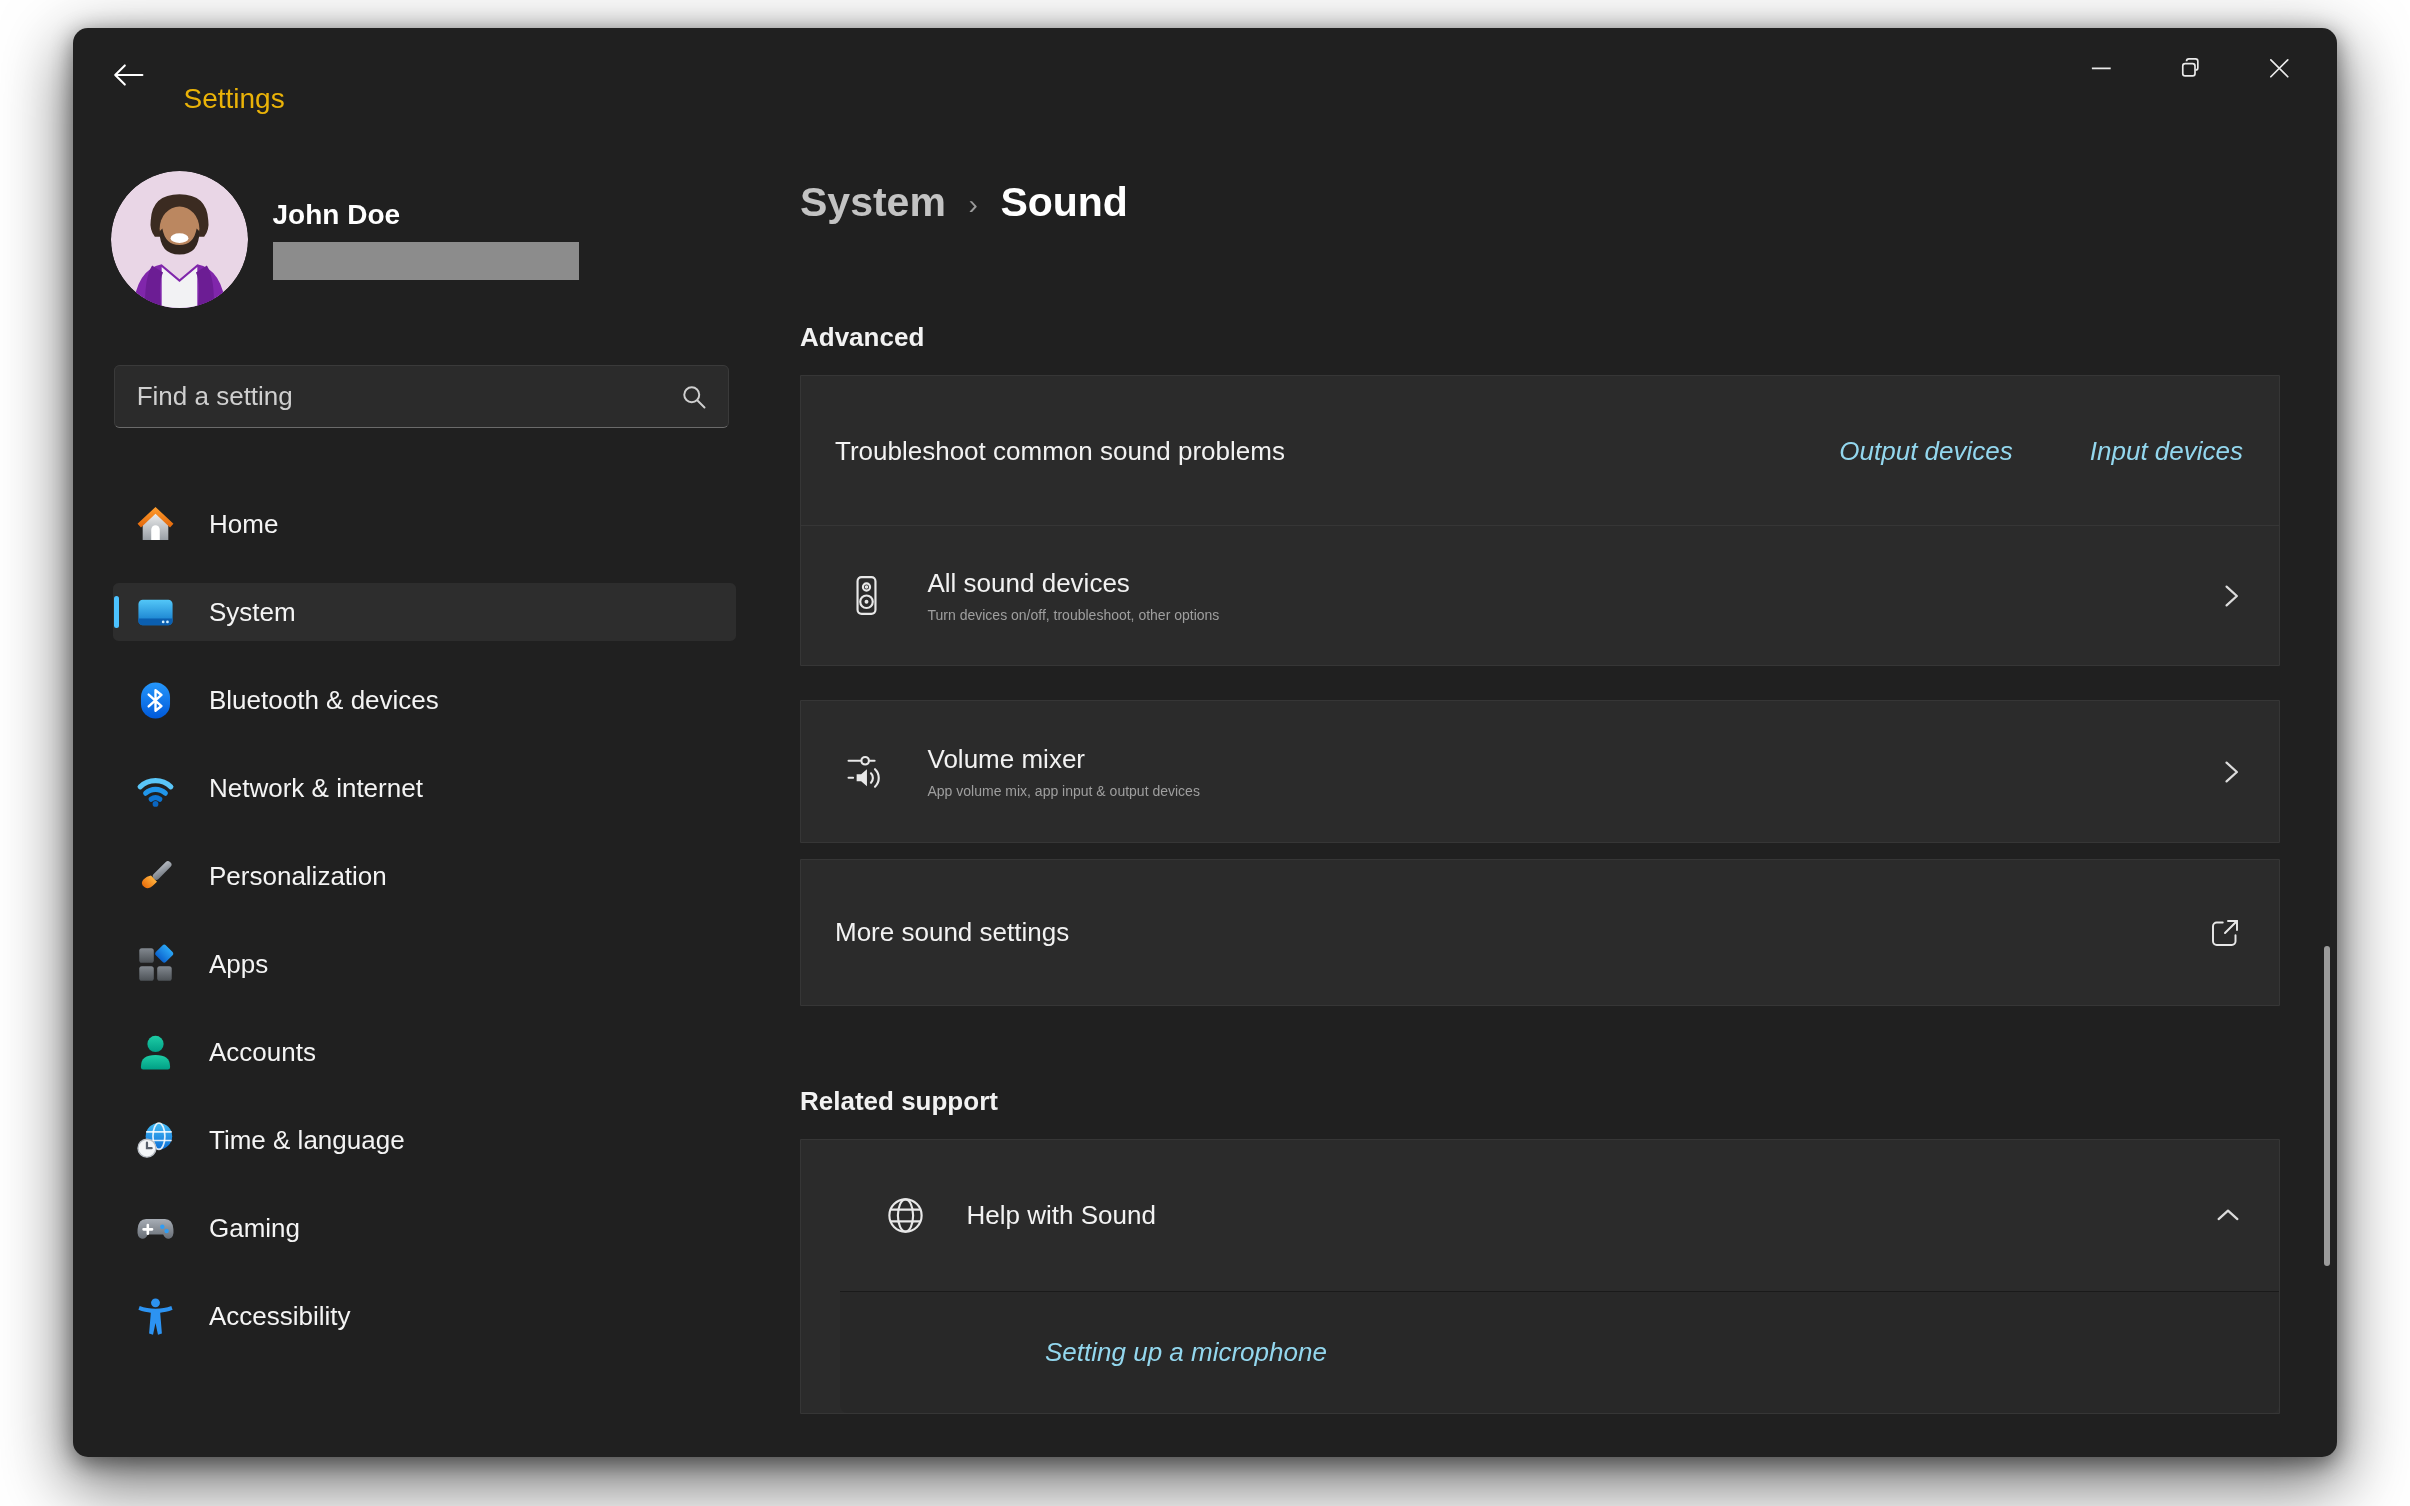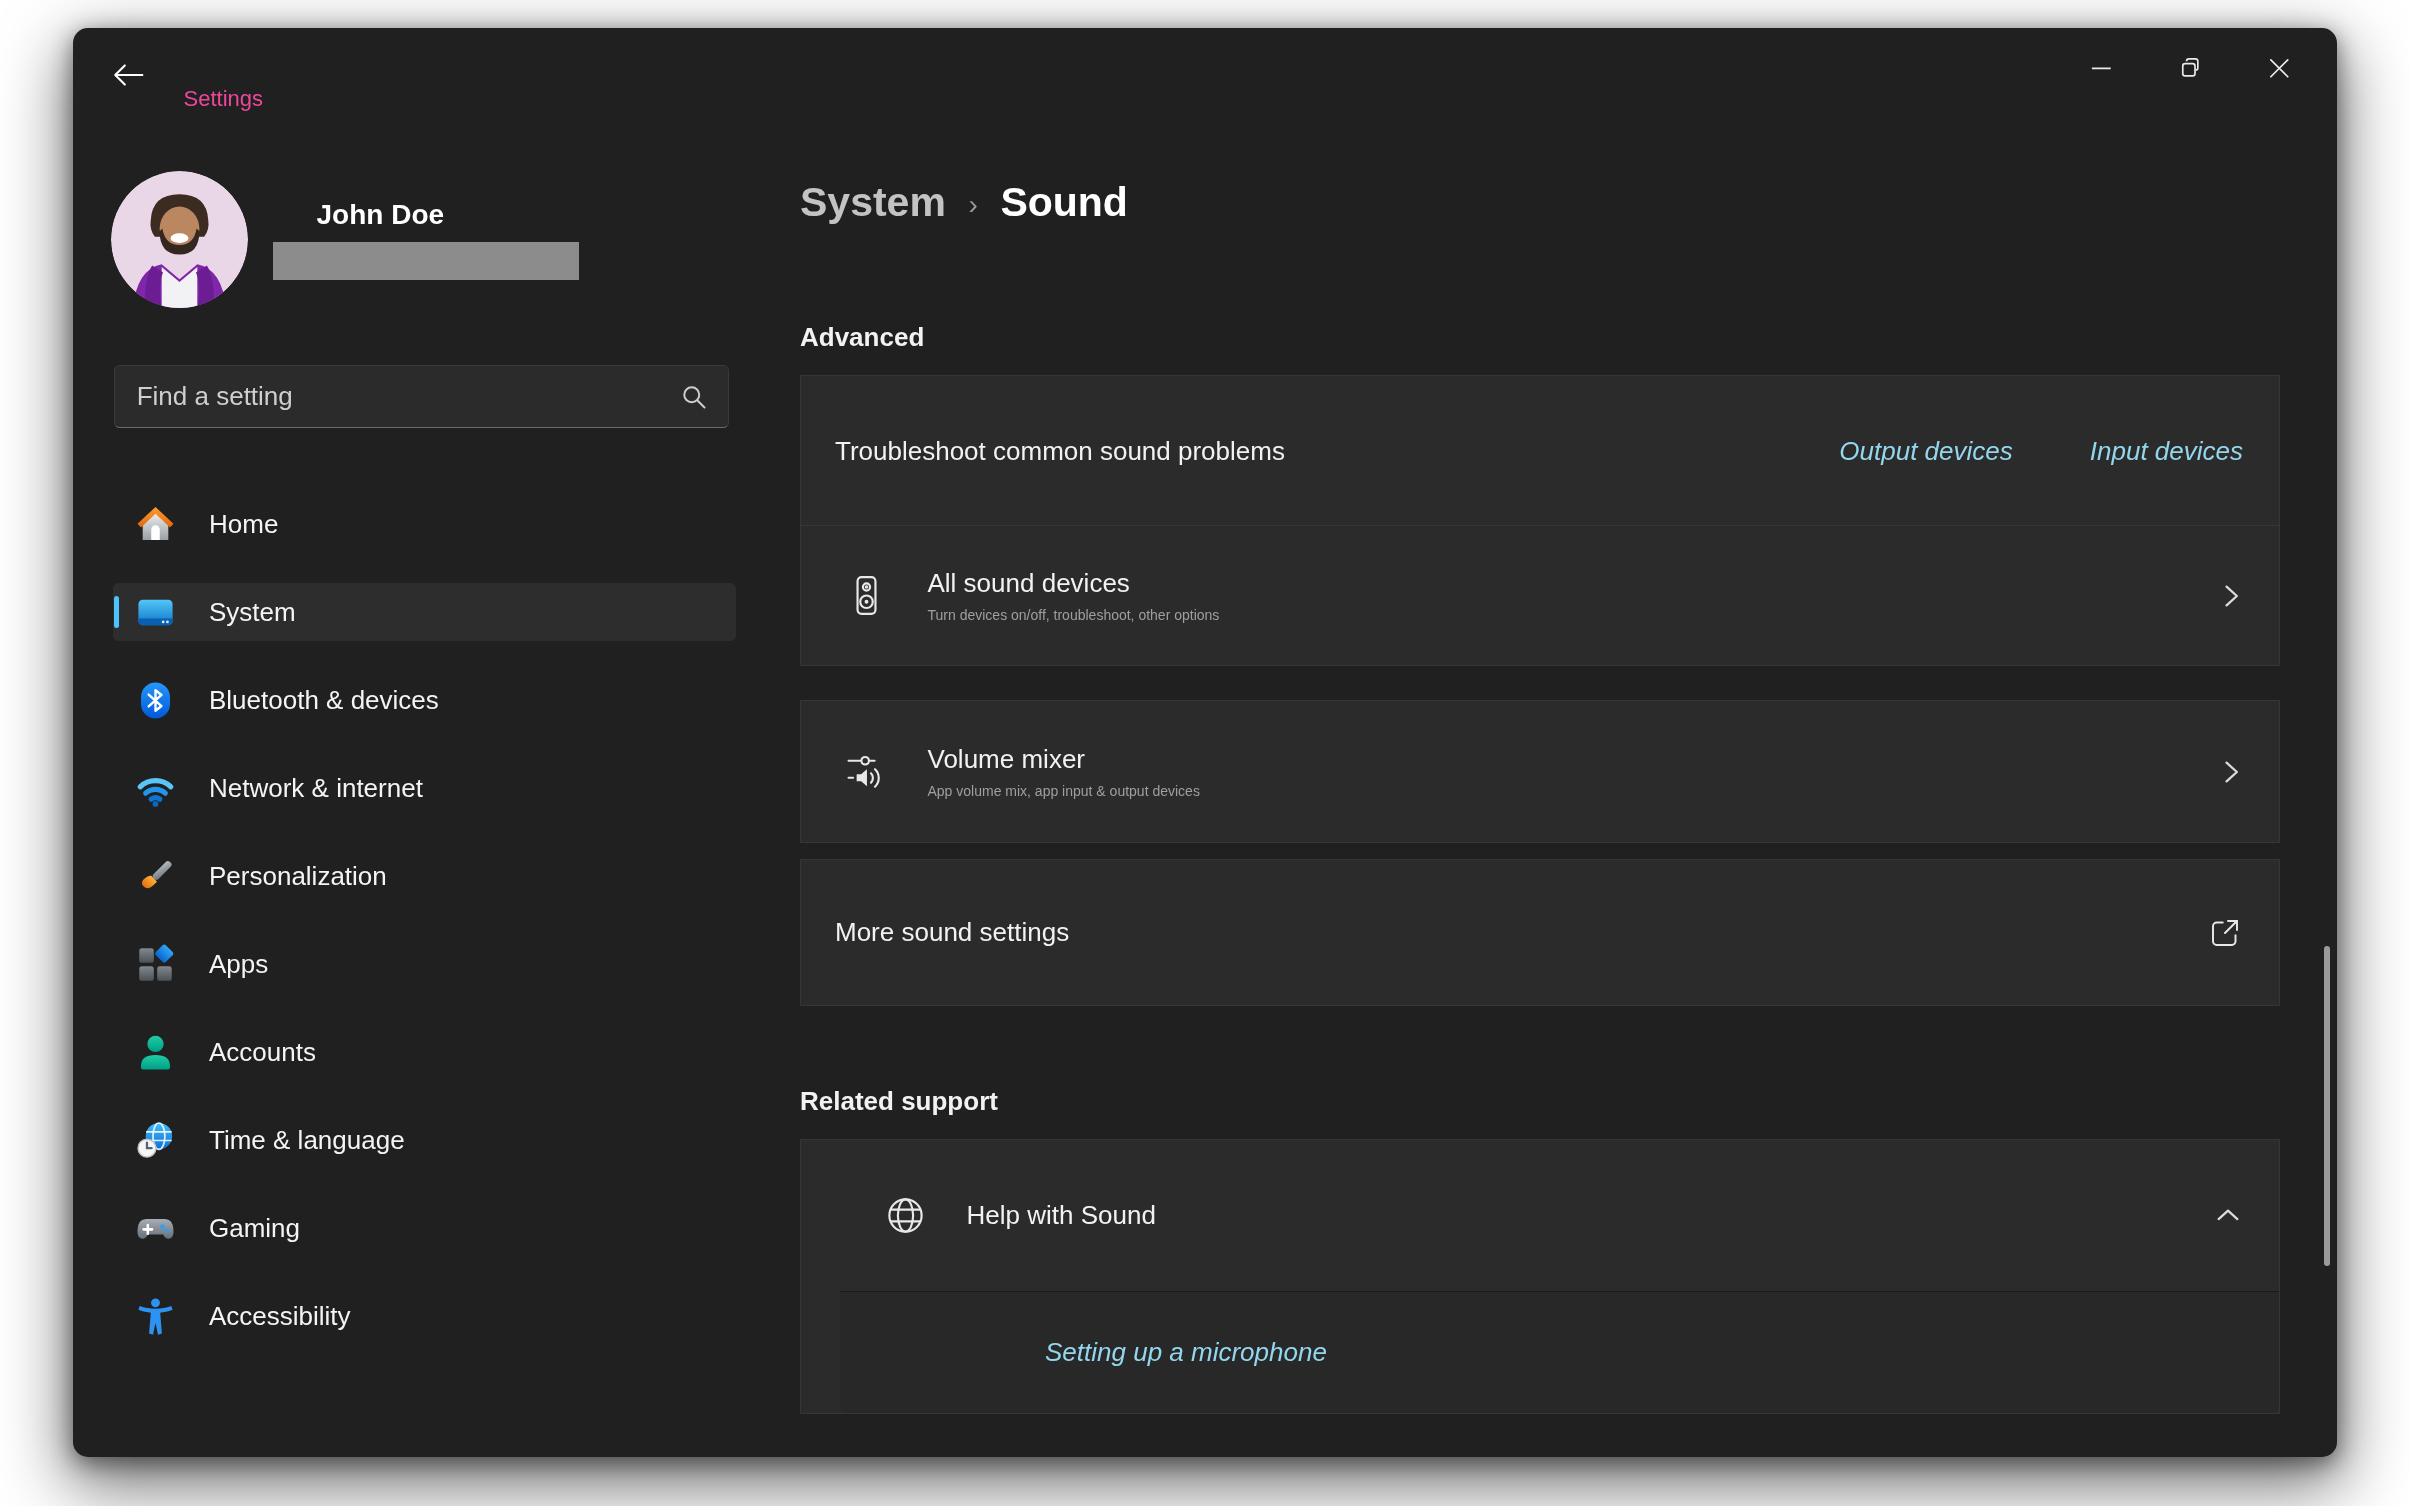--- a/index.html
+++ b/index.html
@@ -8,29 +8,29 @@
 
   .window { position:absolute; left:73px; top:28px; width:2264px; height:1429px;
             background:#202020; border-radius:15px;
             box-shadow:0 22.6px 66px 5.6px rgba(0,0,0,0.55), 0 5.6px 22.6px rgba(0,0,0,0.45);
             color:#f2f2f2; overflow:hidden; }
 
   
   .titlebar { position:absolute; left:0; top:0; right:0; height:94px; display:flex; align-items:center; }
   .back-btn { width:60px; height:49px; margin-left:24.5px; display:flex; align-items:center; justify-content:center;
               border-radius:5.6px; cursor:pointer; }
-  .app-title { margin-left:26px; font-size:22px; color:#ec4899;margin-top:48px; }
+  .app-title { margin-left:26px; font-size:28px; color:#eab308;margin-top:48px; }
   .win-controls { position:absolute; right:13px; top:0; height:81px; display:flex; }
   .win-btn { width:89px; height:81px; display:flex; align-items:center; justify-content:center; cursor:pointer; }
 
   
   .profile { position:absolute; left:38px; top:143px; display:flex; align-items:center; }
   .avatar { width:137px; height:137px; border-radius:50%; overflow:hidden; flex:0 0 auto; }
   .profile-text { margin-left:24.5px; }
-  .profile-name { font-size:28px; font-weight:bold; color:#ffffff;margin-left:44px; }
+  .profile-name { font-size:28px; font-weight:bold; color:#ffffff; }
   .redacted-bar { width:306px; height:38px; background:#8c8c8c; margin-top:11.3px; }
 
   .searchbox { position:absolute; left:41px; top:337px; width:615px; height:63px;
                background:#2b2b2b; border:0.9px solid #3a3a3a; border-bottom:1.9px solid #6b6b6b;
                border-radius:5.6px; display:flex; align-items:center; padding:0 19px 0 21.7px; }
   .searchbox input { flex:1; background:transparent; border:none; outline:none;
                      font-size:26px; color:#e8e8e8; font-family:"Liberation Sans", sans-serif; }
   .searchbox input::placeholder { color:#cfcfcf; opacity:1; }
 
   .nav { position:absolute; left:40px; top:467px; width:623px; }

